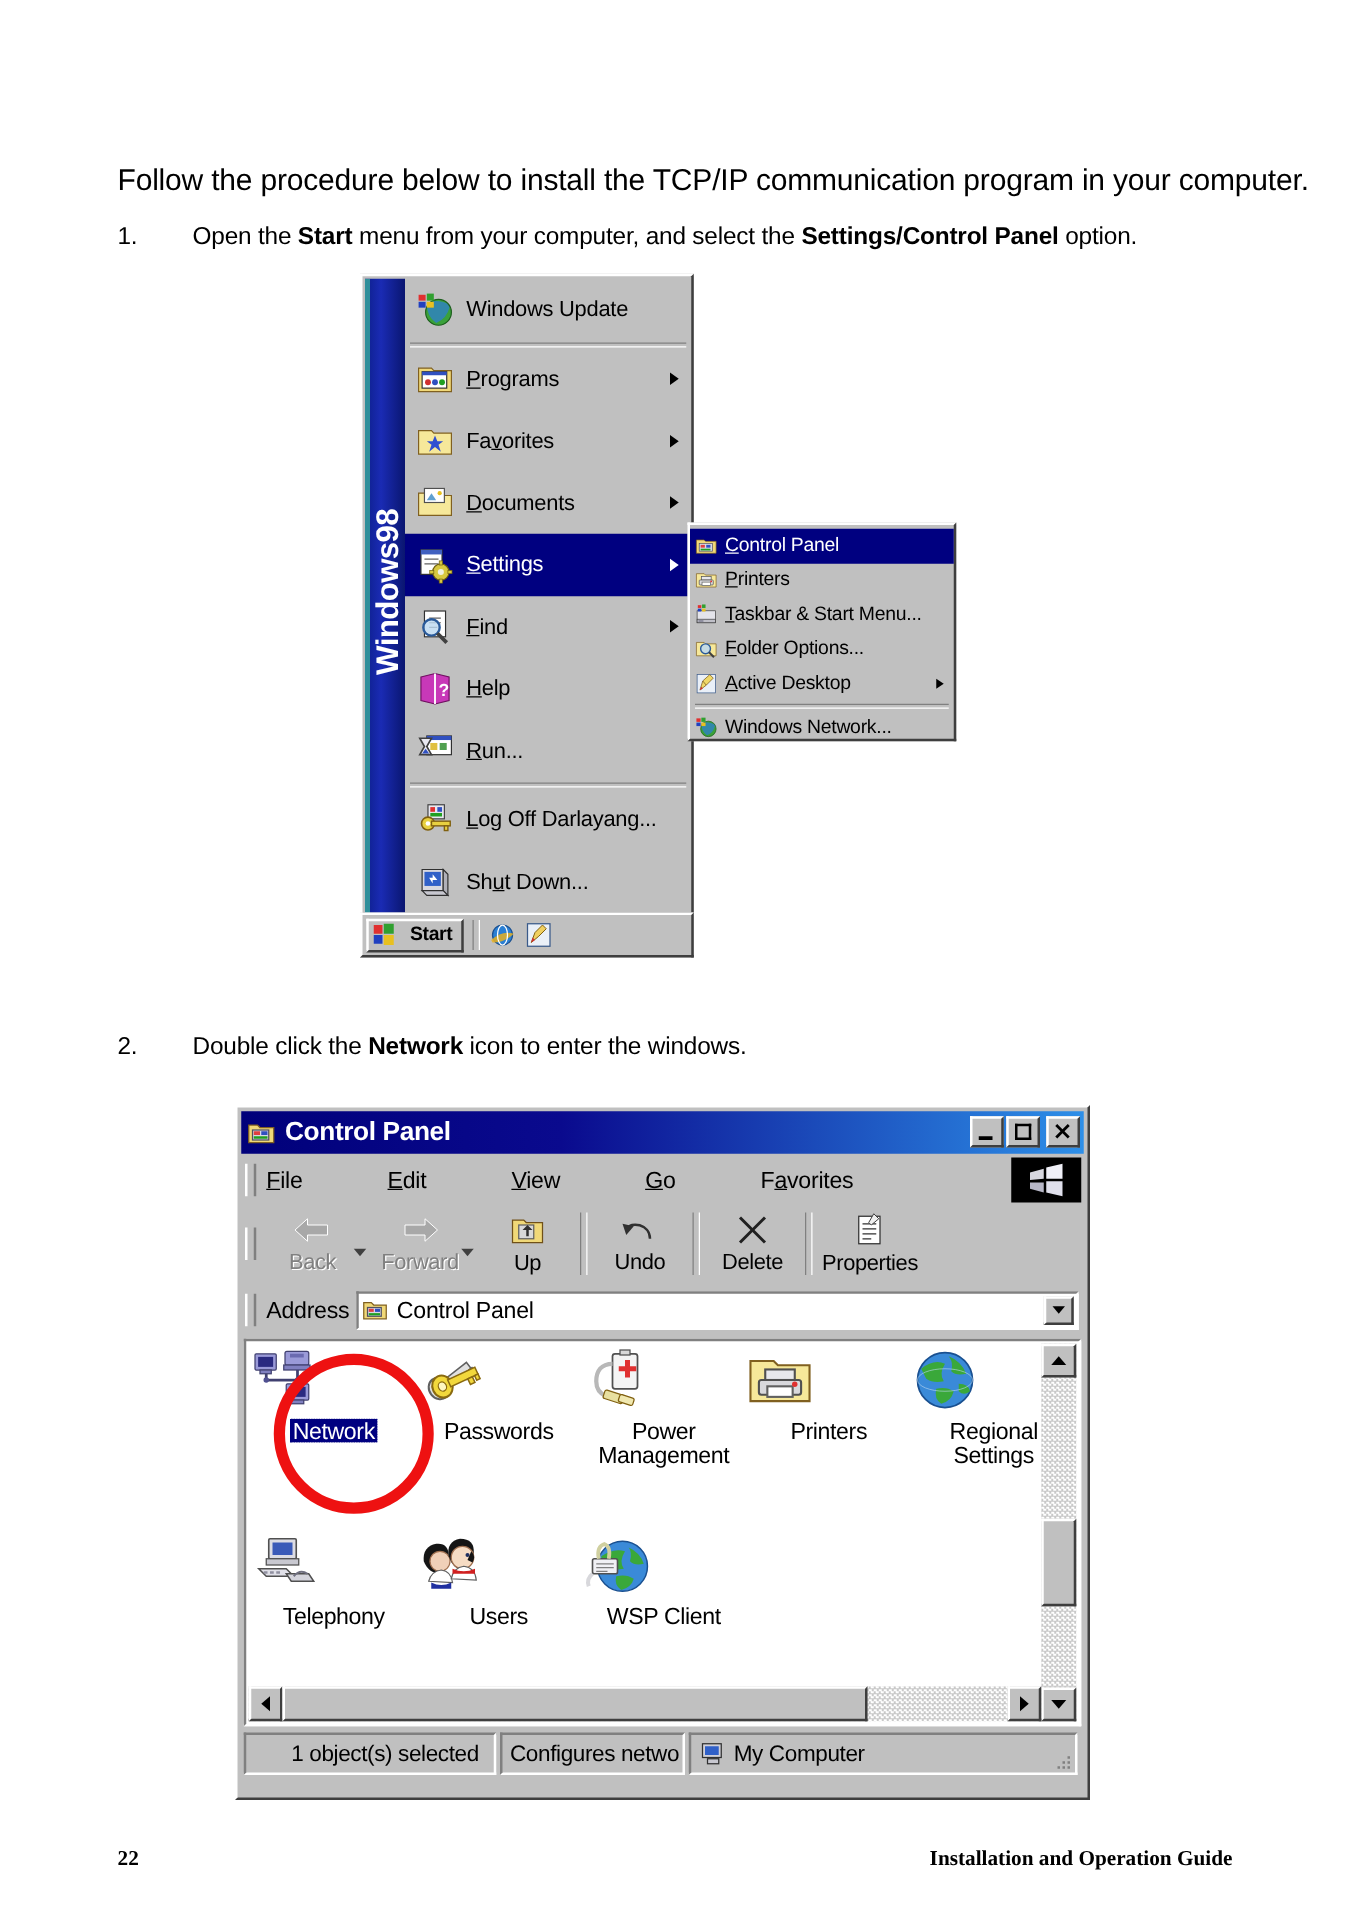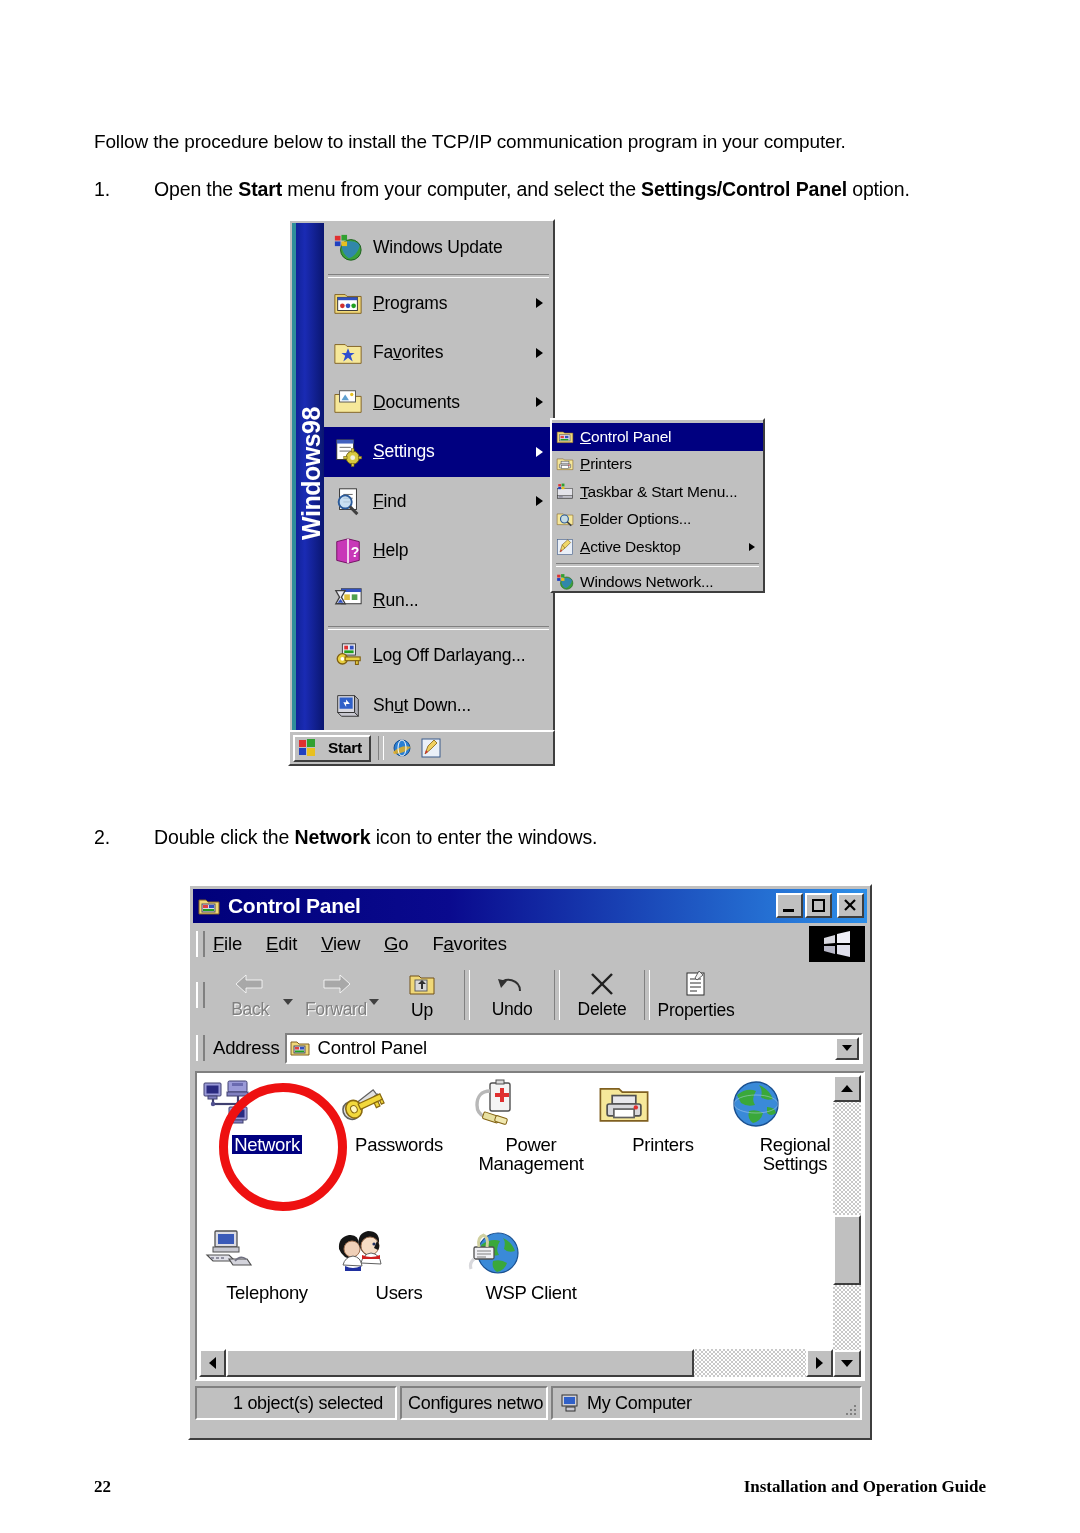--- a/index.html
+++ b/index.html
@@ -25,21 +25,21 @@
   .heading {
     position: absolute;
     left: 94px; top: 80px;
     font-size: 22.5px;
     font-weight: bold;
     letter-spacing: -0.2px;
   }
   .para {
     position: absolute;
     left: 94px; top: 131px;
-    font-size: 19px;
+    font-size: 24px;
     letter-spacing: -0.15px;
   }
   .step {
     position: absolute;
     font-size: 19.5px;
     letter-spacing: -0.15px;
   }
   .step-num { position: absolute; }
   .step-txt { position: absolute; }
   .step1 { left: 94px; top: 178px; }
@@ -718,21 +718,21 @@
           <svg width="23" height="21" viewBox="0 0 23 21" style="position:absolute;left:0;top:0;">
             <line x1="6" y1="5" x2="16" y2="15" stroke="#000" stroke-width="2.2"></line>
             <line x1="16" y1="5" x2="6" y2="15" stroke="#000" stroke-width="2.2"></line>
           </svg>
         </span>
       </span>
     </div>
 
     <div class="cp-menubar">
       <span class="grip"></span>
-      <span id="cp-menus" style="display:flex;align-items:center;">
+      <span id="cp-menus" style="display:flex;align-items:center;gap:44px;">
           <span class="mi"><u>F</u>ile</span>
           <span class="mi"><u>E</u>dit</span>
           <span class="mi"><u>V</u>iew</span>
           <span class="mi"><u>G</u>o</span>
           <span class="mi">F<u>a</u>vorites</span>
         </span>
       <span class="cp-logo">
         <svg width="34" height="28" viewBox="0 0 34 28">
           <path d="M4 8 L15 5 L15 13 L4 14 Z" fill="#d8d8e0"></path>
           <path d="M17 4 L30 1 L30 13 L17 13 Z" fill="#f0f0f8"></path>

